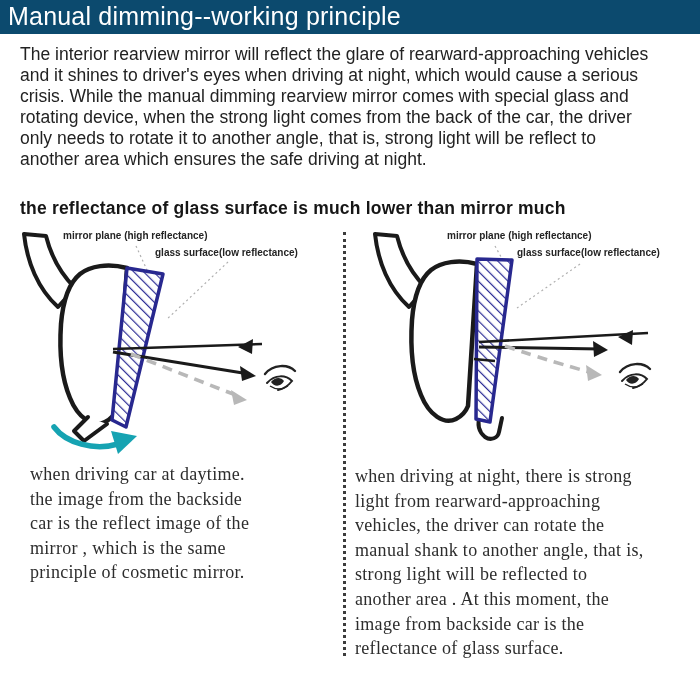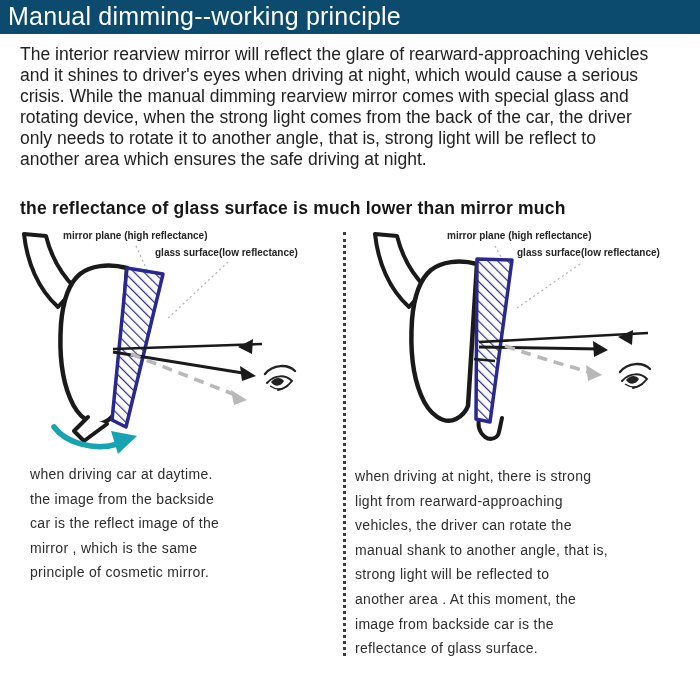--- a/index.html
+++ b/index.html
@@ -22,22 +22,22 @@
 
   .panel{position:absolute;top:0;height:472px;}
   .panel.left{left:0;width:345px;}
   .panel.right{left:355px;width:345px;}
 
   .diagram{position:relative;width:100%;height:232px;}
   .diagram svg{position:absolute;left:0;top:0;}
 
   .dlabel{position:absolute;font-size:10px;font-weight:700;color:#242424;white-space:nowrap;}
 
-  .caption{font-size:14px;line-height:24.6px;color:#2d2d2d;letter-spacing:0.3px;
-        white-space:pre-line;}
+  .caption{font-size:18px;line-height:24.6px;color:#2d2d2d;letter-spacing:0.3px;
+        white-space:pre-line;font-family:Liberation Serif, serif;}
   .panel.left .caption{padding-left:30px;padding-top:2px;width:300px;}
   .panel.right .caption{padding-left:0px;padding-top:4px;width:345px;}
 </style>
 </head>
 <body>
 
 <div id="page">
 
   <div class="header-bar">
     <span class="title">Manual dimming--working principle</span>

